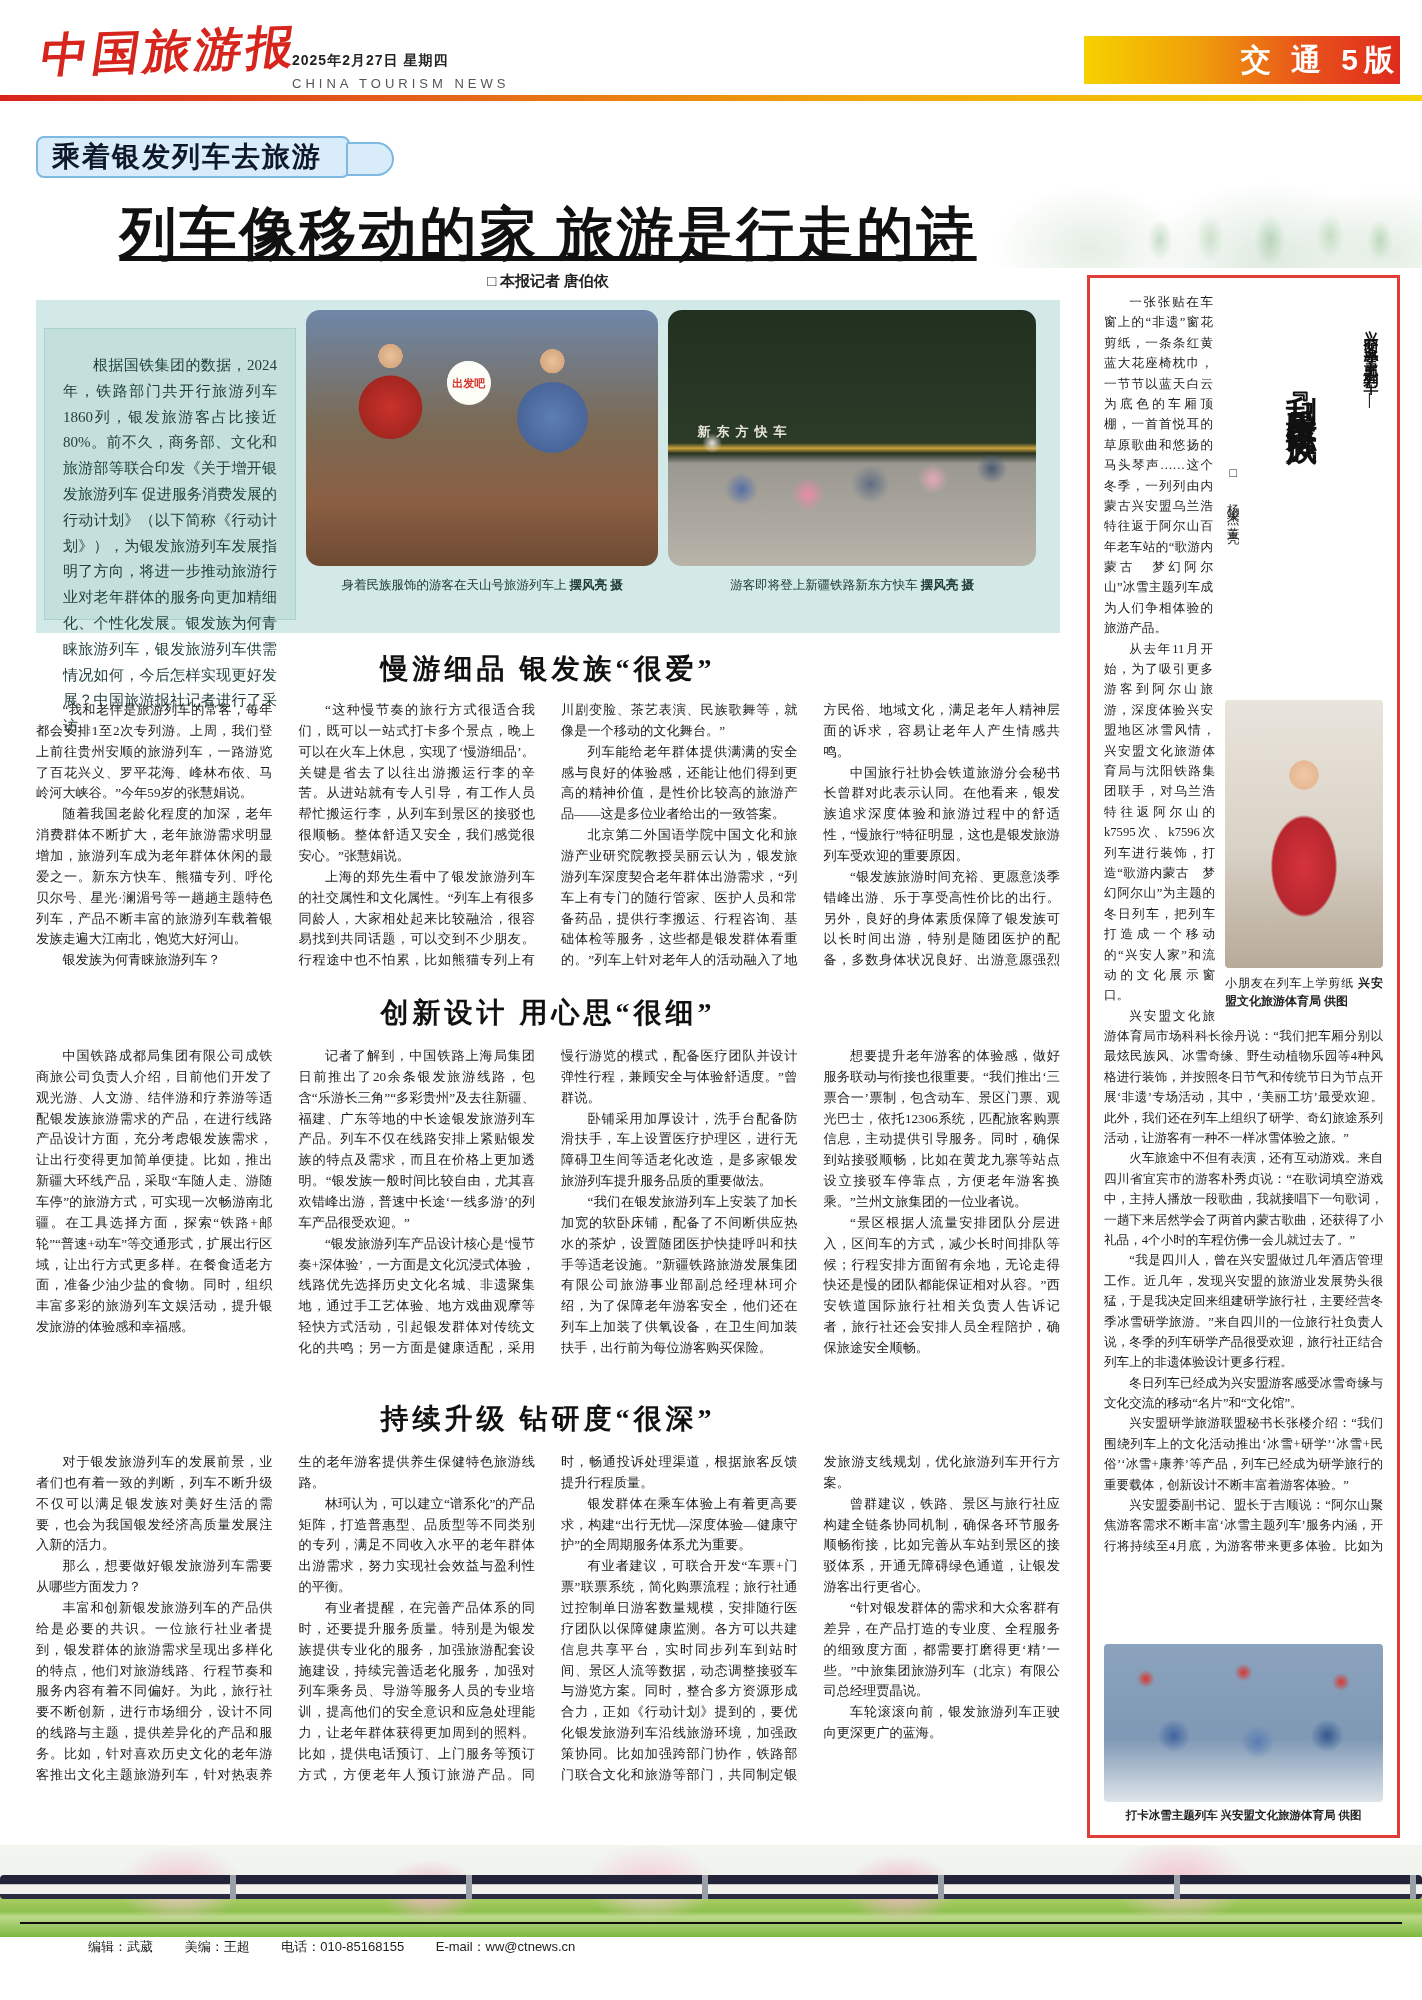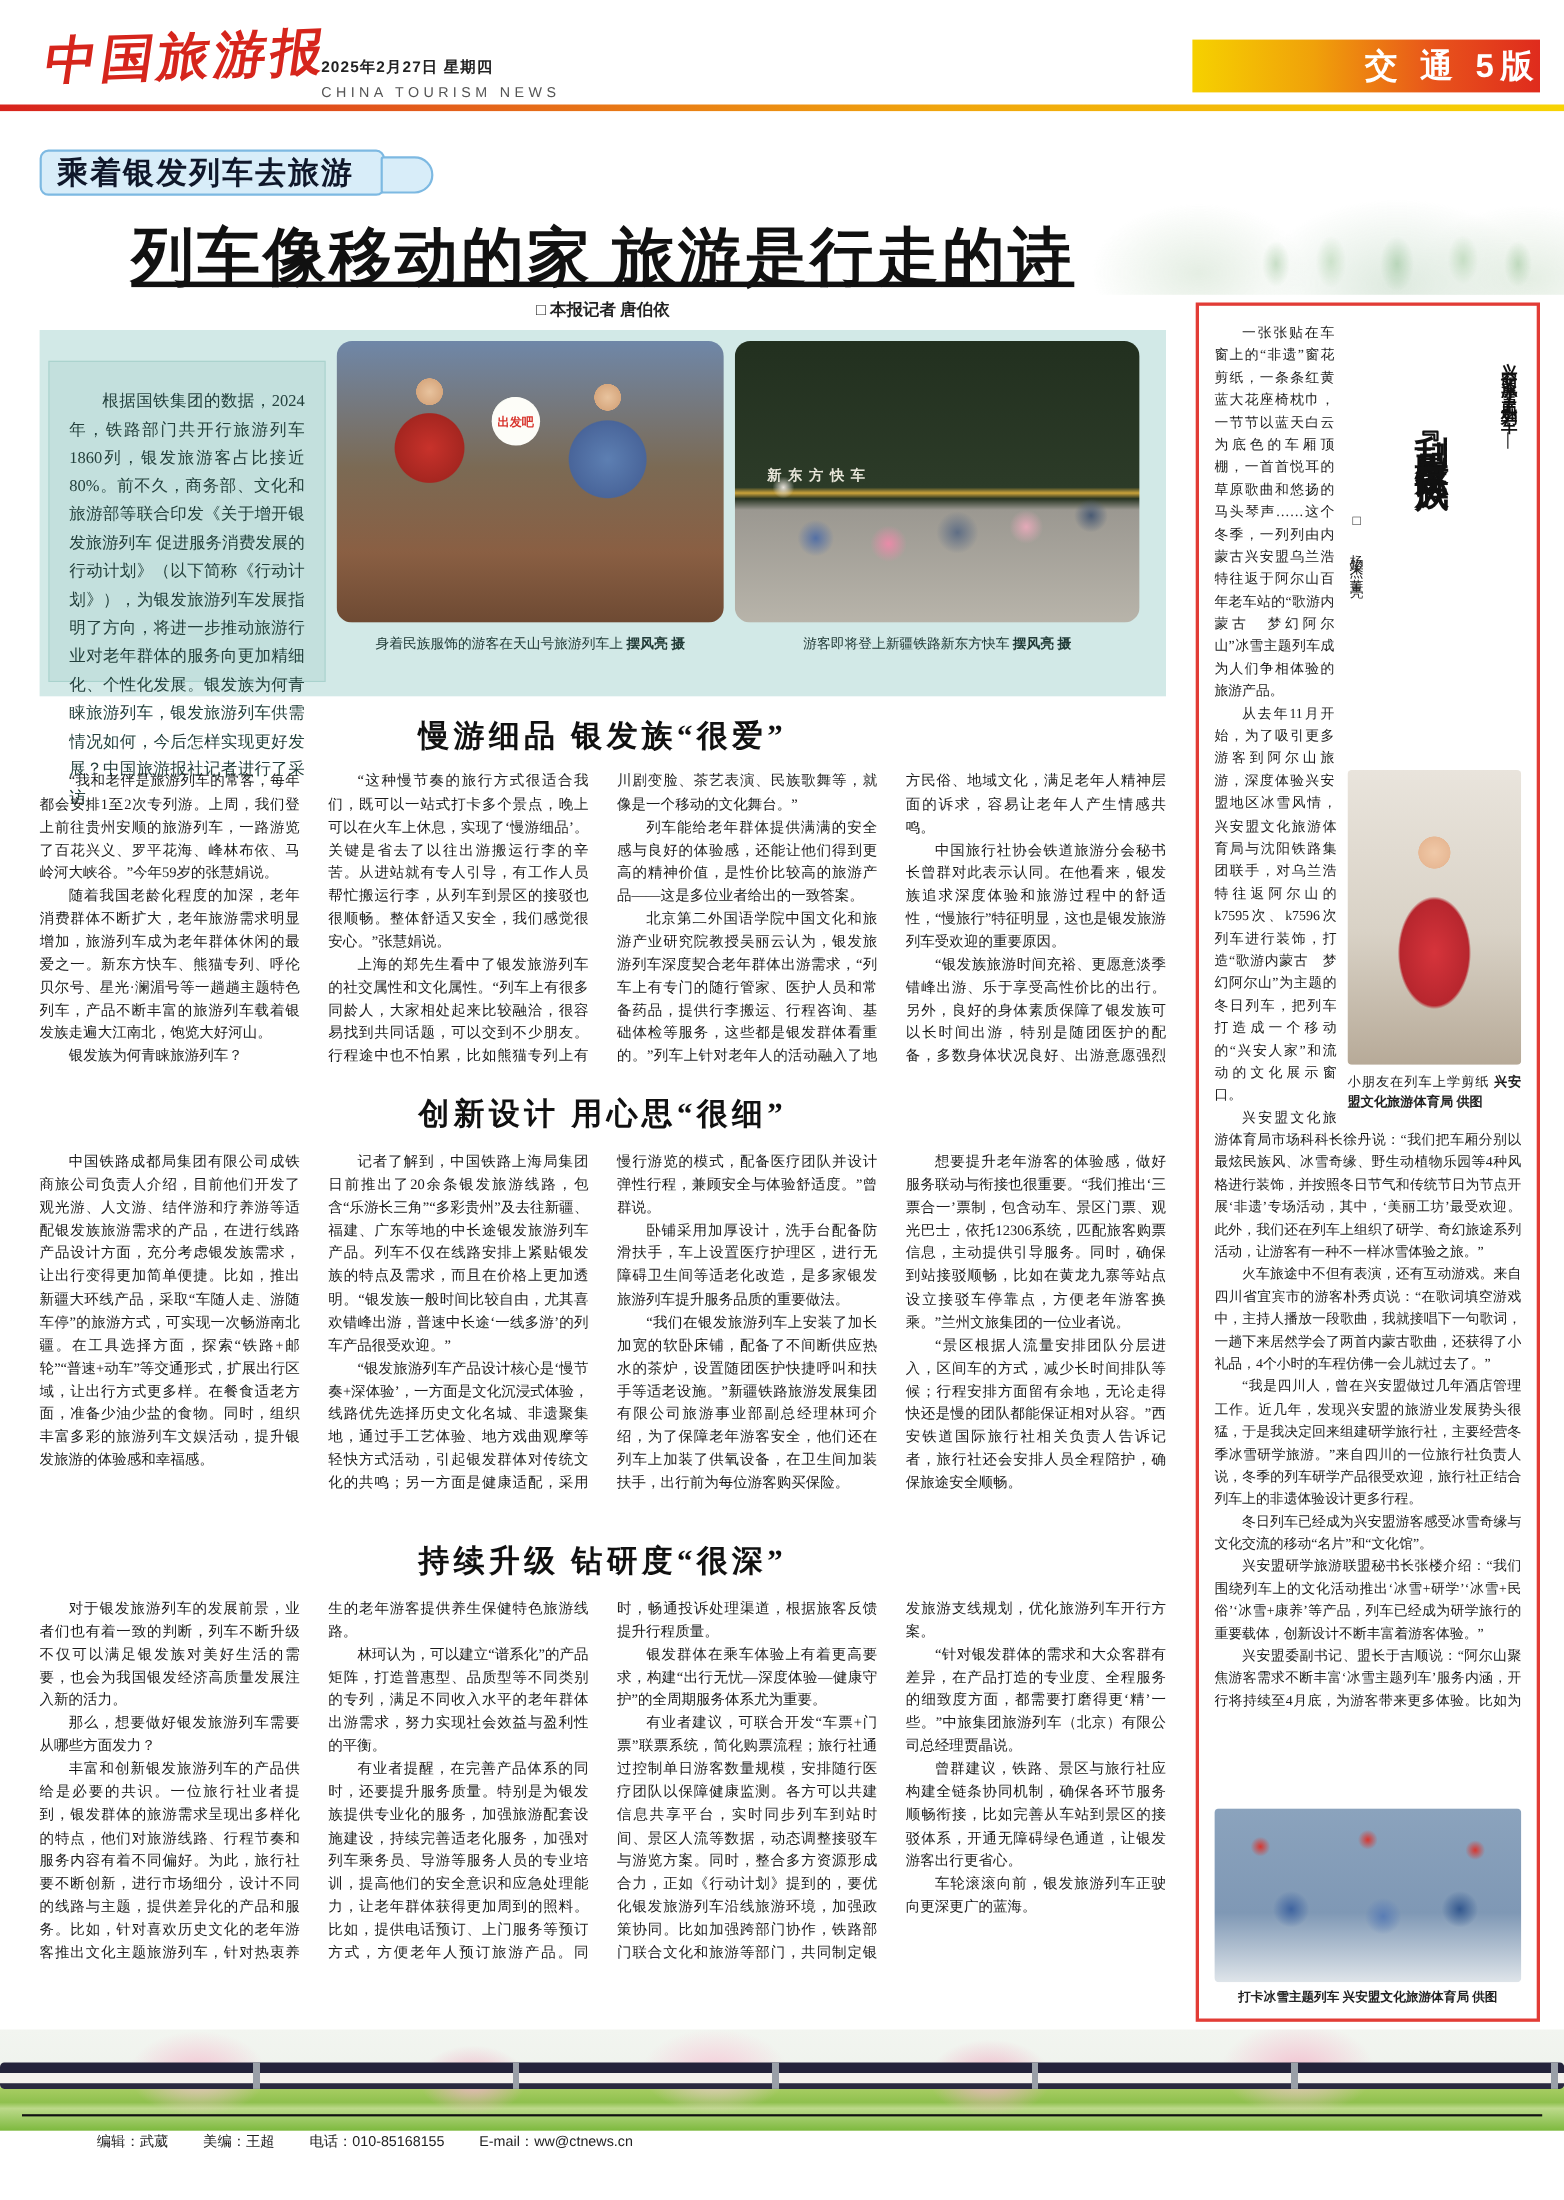--- a/index.html
+++ b/index.html
@@ -210,22 +210,22 @@
 
   <div class="sechead" id="sec3h">持续升级  钻研度“很深”</div>
   <div class="secbody" id="sec3b">
     <p>对于银发旅游列车的发展前景，业者们也有着一致的判断，列车不断升级不仅可以满足银发族对美好生活的需要，也会为我国银发经济高质量发展注入新的活力。</p>
     <p>那么，想要做好银发旅游列车需要从哪些方面发力？</p>
     <p>丰富和创新银发旅游列车的产品供给是必要的共识。一位旅行社业者提到，银发群体的旅游需求呈现出多样化的特点，他们对旅游线路、行程节奏和服务内容有着不同偏好。为此，旅行社要不断创新，进行市场细分，设计不同的线路与主题，提供差异化的产品和服务。比如，针对喜欢历史文化的老年游客推出文化主题旅游列车，针对热衷养生的老年游客提供养生保健特色旅游线路。</p>
     <p>林珂认为，可以建立“谱系化”的产品矩阵，打造普惠型、品质型等不同类别的专列，满足不同收入水平的老年群体出游需求，努力实现社会效益与盈利性的平衡。</p>
     <p>有业者提醒，在完善产品体系的同时，还要提升服务质量。特别是为银发族提供专业化的服务，加强旅游配套设施建设，持续完善适老化服务，加强对列车乘务员、导游等服务人员的专业培训，提高他们的安全意识和应急处理能力，让老年群体获得更加周到的照料。比如，提供电话预订、上门服务等预订方式，方便老年人预订旅游产品。同时，畅通投诉处理渠道，根据旅客反馈提升行程质量。</p>
     <p>银发群体在乘车体验上有着更高要求，构建“出行无忧—深度体验—健康守护”的全周期服务体系尤为重要。</p>
     <p>有业者建议，可联合开发“车票+门票”联票系统，简化购票流程；旅行社通过控制单日游客数量规模，安排随行医疗团队以保障健康监测。各方可以共建信息共享平台，实时同步列车到站时间、景区人流等数据，动态调整接驳车与游览方案。同时，整合多方资源形成合力，正如《行动计划》提到的，要优化银发旅游列车沿线旅游环境，加强政策协同。比如加强跨部门协作，铁路部门联合文化和旅游等部门，共同制定银发旅游支线规划，优化旅游列车开行方案。</p>
+    <p>曾群建议，铁路、景区与旅行社应构建全链条协同机制，确保各环节服务顺畅衔接，比如完善从车站到景区的接驳体系，开通无障碍绿色通道，让银发游客出行更省心。</p>
     <p>“针对银发群体的需求和大众客群有差异，在产品打造的专业度、全程服务的细致度方面，都需要打磨得更‘精’一些。”中旅集团旅游列车（北京）有限公司总经理贾晶说。</p>
-    <p>曾群建议，铁路、景区与旅行社应构建全链条协同机制，确保各环节服务顺畅衔接，比如完善从车站到景区的接驳体系，开通无障碍绿色通道，让银发游客出行更省心。</p>
     <p>车轮滚滚向前，银发旅游列车正驶向更深更广的蓝海。</p>
   </div>
 
   <div class="sidebar">
     <div class="sb-text">
       <div class="sb-titleblock">
         <div class="sb-author">□ 杨竣杰  董亮</div>
         <div class="sb-title">刮起『最炫民族风』</div>
         <div class="sb-kick">兴安盟冰雪主题列车——</div>
       </div>

